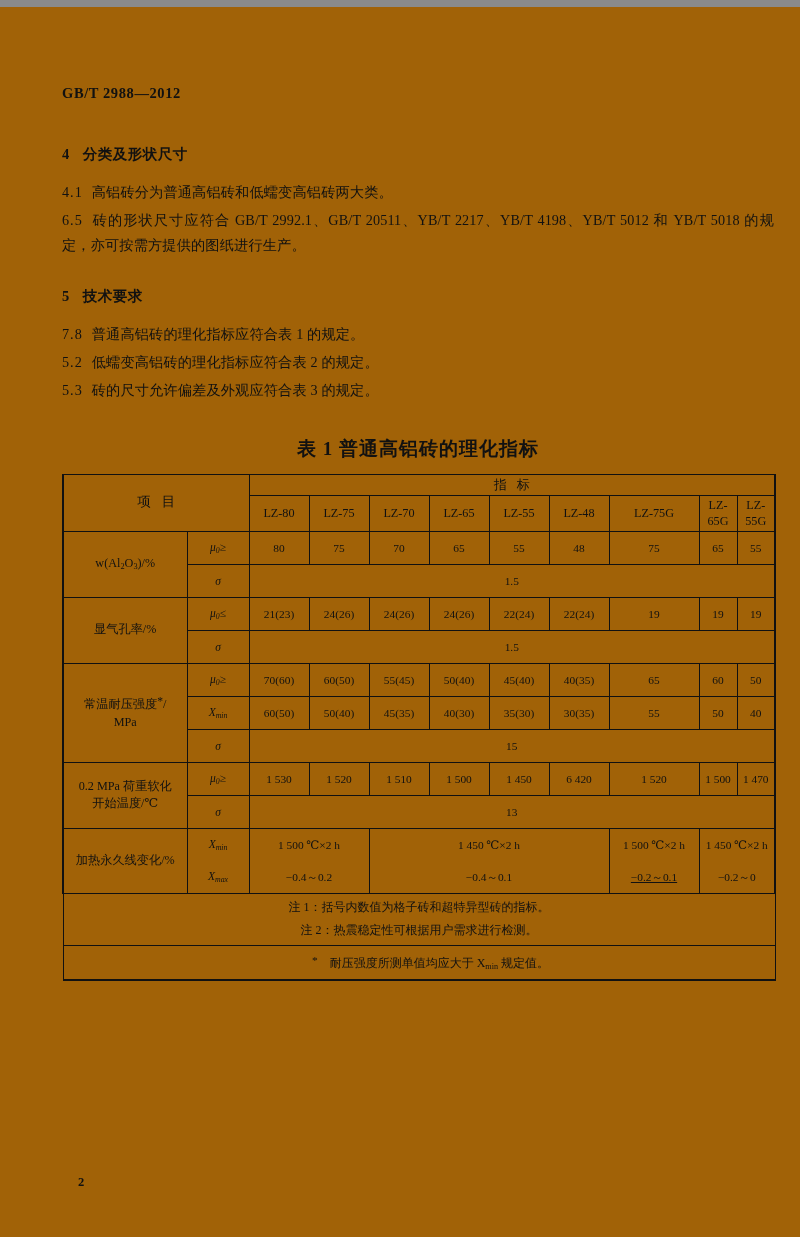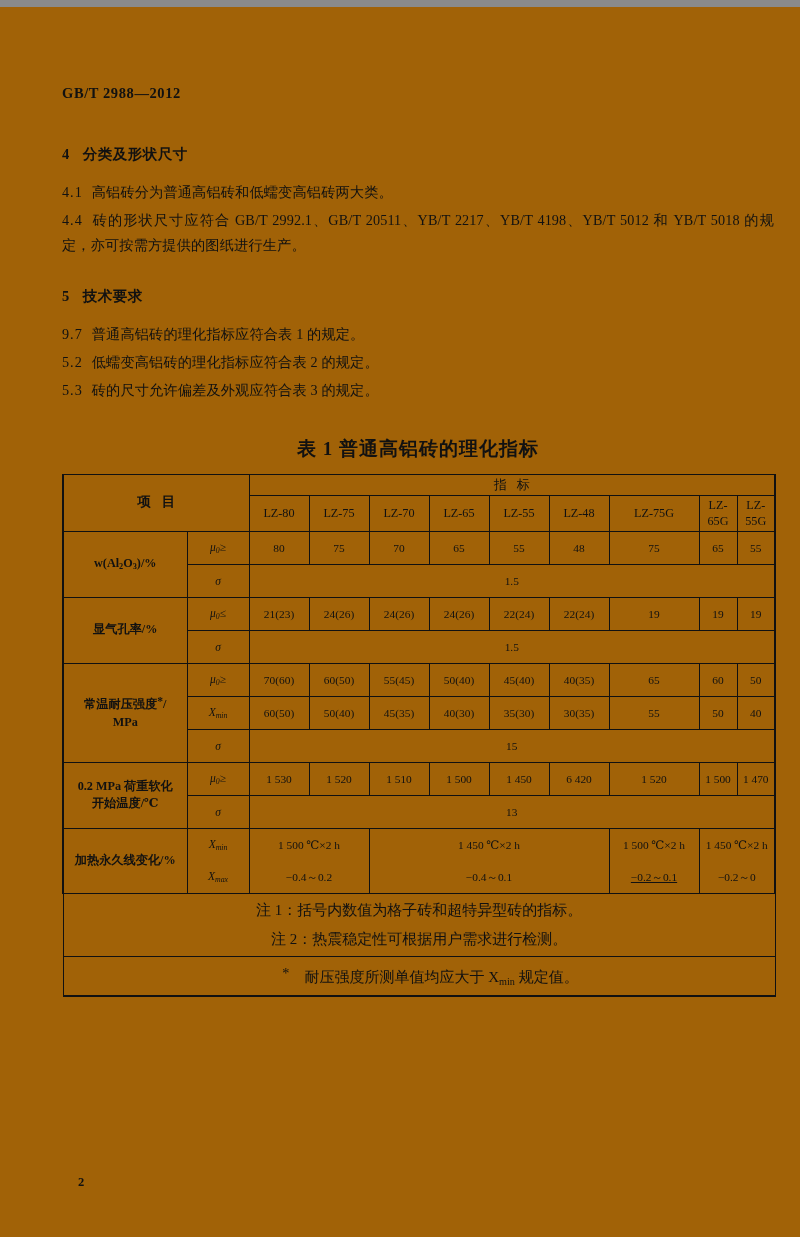--- a/index.html
+++ b/index.html
@@ -74,21 +74,21 @@
     font-size: 11.4px;
     line-height: 1.25;
   }
   table.spec td, table.spec th {
     border: 1px solid #111;
     text-align: center;
     vertical-align: middle;
     padding: 2px 1px;
     font-weight: normal;
   }
-  table.spec .outer-l { border-left-width: 2px; font-weight: bold; }
+  table.spec .outer-l { border-left-width: 2px; }
   table.spec .outer-r { border-right-width: 2px; }
   .rowh { height: 33px; }
   .item-cell {
     font-size: 12.2px;
     line-height: 1.45;
   }
   .stat-cell {
     font-size: 11.5px;
     font-style: italic;
   }
@@ -99,21 +99,21 @@
   }
   .hdr-item {
     font-size: 13.5px;
     letter-spacing: 11px;
     text-indent: 11px;
   }
   .grade { font-size: 12.2px; }
   .note-cell {
     text-align: left;
     padding: 7px 0 7px 26px;
-    font-size: 15px;
+    font-size: 12px;
     line-height: 1.95;
     border-left-width: 2px;
     border-right-width: 2px;
   }
   .note-cell.fnote {
     padding-top: 6px;
     padding-bottom: 6px;
     line-height: 1.5;
     border-bottom-width: 2px;
     padding-left: 24px;
@@ -140,31 +140,31 @@
   <div class="content">
 
     <div class="clause-title">
       <span class="num">4</span><span>分类及形状尺寸</span>
     </div>
 
     <p class="para">
       <span class="pnum">4.1</span><span>高铝砖分为普通高铝砖和低蠕变高铝砖两大类。</span>
     </p>
     <p class="para">
-      <span class="pnum">4.4</span><span>砖的形状尺寸应符合 GB/T 2992.1、GB/T 20511、YB/T 2217、YB/T 4198、YB/T 5012 和 YB/T 5018 的规定，亦可按需方提供的图纸进行生产。</span>
+      <span class="pnum">6.5</span><span>砖的形状尺寸应符合 GB/T 2992.1、GB/T 20511、YB/T 2217、YB/T 4198、YB/T 5012 和 YB/T 5018 的规定，亦可按需方提供的图纸进行生产。</span>
     </p>
 
     <div class="gap-md"></div>
 
     <div class="clause-title">
       <span class="num">5</span><span>技术要求</span>
     </div>
 
     <p class="para">
-      <span class="pnum">9.7</span><span>普通高铝砖的理化指标应符合表 1 的规定。</span>
+      <span class="pnum">7.8</span><span>普通高铝砖的理化指标应符合表 1 的规定。</span>
     </p>
     <p class="para">
       <span class="pnum">5.2</span><span>低蠕变高铝砖的理化指标应符合表 2 的规定。</span>
     </p>
     <p class="para">
       <span class="pnum">5.3</span><span>砖的尺寸允许偏差及外观应符合表 3 的规定。</span>
     </p>
 
     <div class="gap-lg"></div>
 

